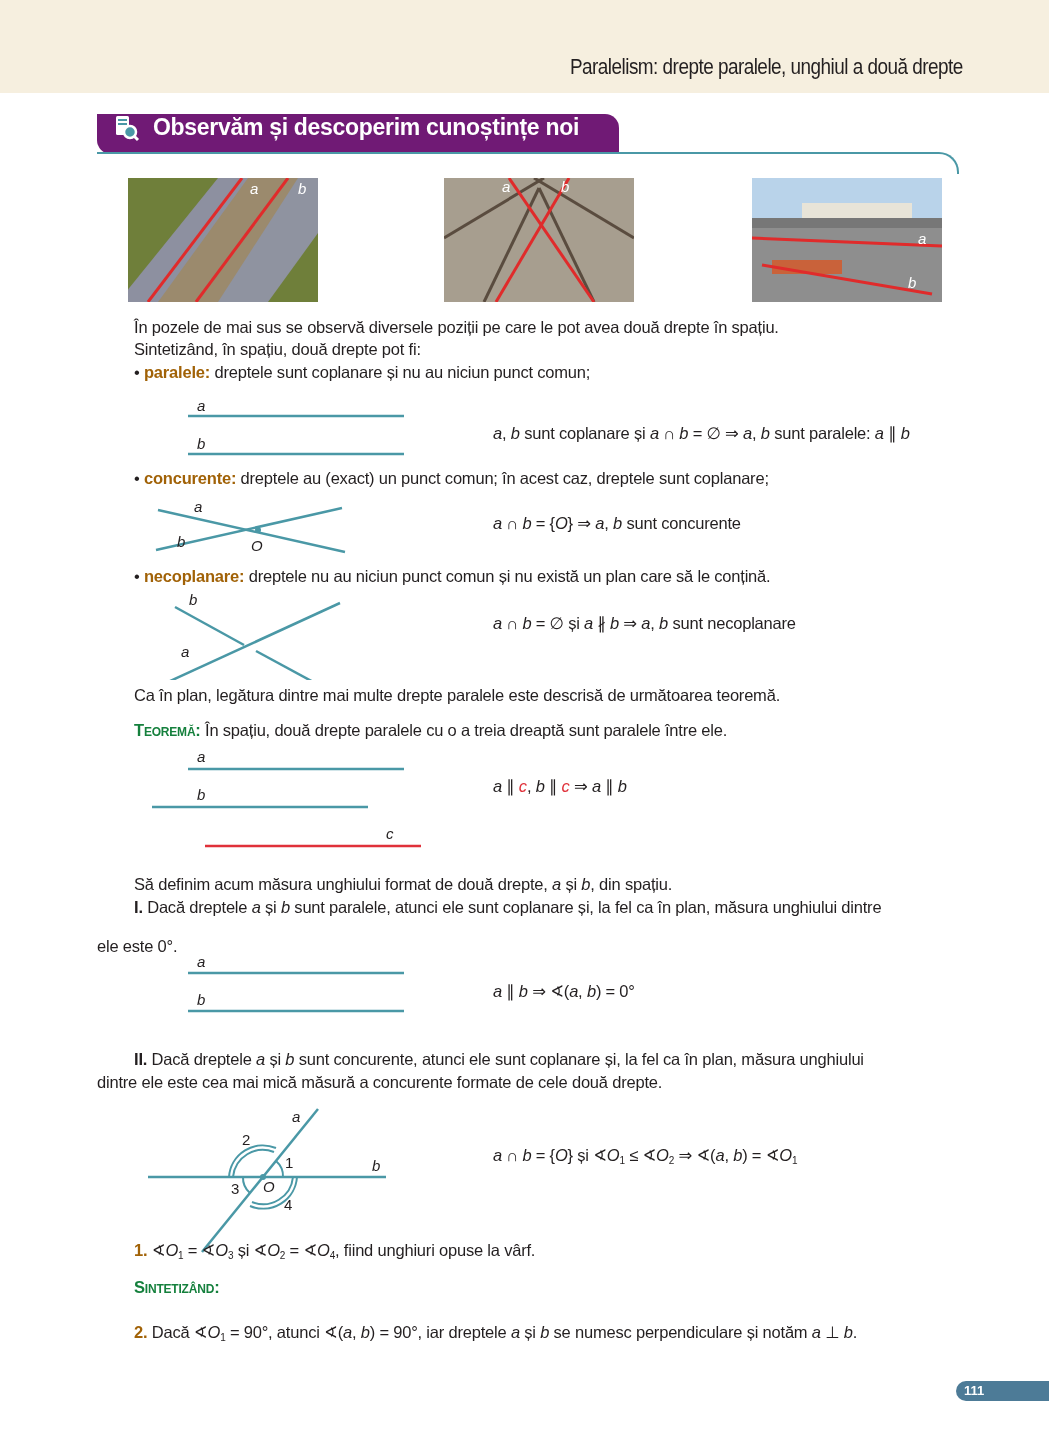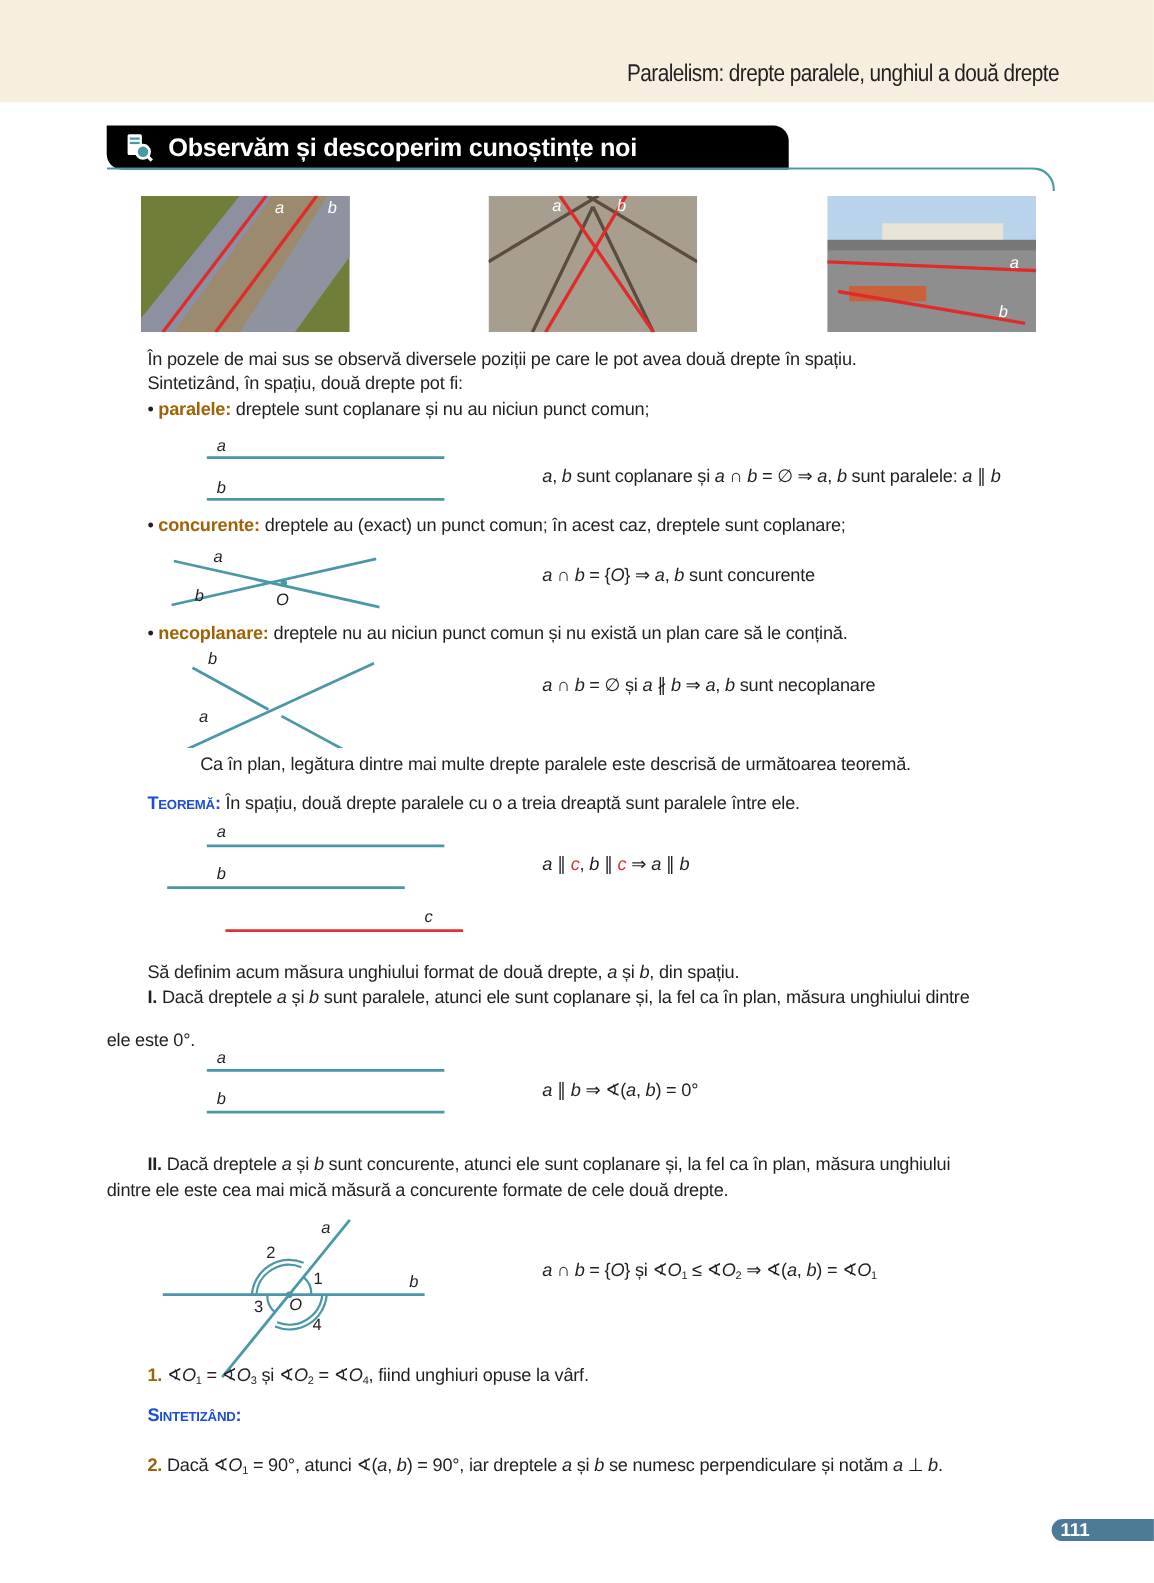--- a/index.html
+++ b/index.html
@@ -11,51 +11,51 @@
   .header-band {
     position: absolute; left: 0; top: 0; width: 1049px; height: 93px;
     background: #f6efdf;
   }
   .header-title {
     position: absolute; right: 86px; top: 54px; font-size: 22px;
     letter-spacing: -0.6px; transform: scaleX(0.86); transform-origin: right center;
     color: #231f20;
   }
   .section-tab {
-    position: absolute; left: 97px; top: 114px; width: 620px; height: 40px;
-    background: #000000; border-radius: 0 14px 0 14px;
-    display: flex; align-items: center;
+    position: absolute; left: 97px; top: 114px; width: 522px; height: 40px;
+    background: #701a75; border-radius: 0 14px 0 14px;
+    display: flex; align-items: flex-start;
   }
   .section-tab .icon { margin-left: 16px; width: 28px; height: 28px; }
   .section-tab .title {
     color: #fff; font-size: 23px; font-weight: bold; margin-left: 12px;
     letter-spacing: -0.3px;
   }
   .section-line {
     position: absolute; left: 97px; top: 152px; width: 862px; height: 22px;
     border-top: 2px solid #4a98a6; border-right: 2px solid #4a98a6;
     border-top-right-radius: 20px; box-sizing: border-box;
   }
   .photo {
     position: absolute; top: 178px; height: 124px; overflow: hidden;
     box-shadow: 0 0 8px 4px #fff inset;
   }
   .photo svg { display: block; }
   .txt { position: absolute; font-size: 16.5px; line-height: 22px; white-space: nowrap; letter-spacing: -0.2px; }
   .teal { color: #a16207; font-weight: bold; }
   .it { font-style: italic; }
   .red { color: #e0313a; }
-  .sc { font-variant: small-caps; color: #1d4ed8; font-weight: bold; }
+  .sc { font-variant: small-caps; color: #15803d; font-weight: bold; }
   .bold { font-weight: bold; }
   .lbl { position: absolute; font-size: 15px; font-style: italic; }
   .diagram { position: absolute; }
   .page-num {
     position: absolute; left: 956px; top: 1381px; width: 93px; height: 20px;
     background: #4d7b97; border-radius: 10px 0 0 10px; color: #fff;
-    font-weight: bold; font-size: 17px; line-height: 20px; padding-left: 8px; box-sizing: border-box;
+    font-weight: bold; font-size: 13px; line-height: 20px; padding-left: 8px; box-sizing: border-box;
   }
   sub { font-size: 10px; vertical-align: -3px; }
 </style>
 </head>
 <body>
 
 <div class="header-band"></div>
 <div class="header-title">Paralelism: drepte paralele, unghiul a două drepte</div>
 
 <div class="section-tab">
@@ -137,21 +137,21 @@
 <div class="txt" style="left:134px; top:565px;">• <span class="teal">necoplanare:</span><span> dreptele nu au niciun punct comun și nu există un plan care să le conțină.</span></div>
 <svg class="diagram" style="left:150px; top:595px;" width="200" height="85">
   <line x1="25" y1="12" x2="94" y2="50" stroke="#4a98a6" stroke-width="2.5"></line>
   <line x1="106" y1="56" x2="178" y2="95" stroke="#4a98a6" stroke-width="2.5"></line>
   <line x1="18" y1="87" x2="190" y2="8" stroke="#4a98a6" stroke-width="2.5"></line>
 </svg>
 <div class="lbl" style="left:189px; top:591px;">b</div>
 <div class="lbl" style="left:181px; top:643px;">a</div>
 <div class="txt formula" style="left:493px; top:612px;"><span class="it">a</span><span> ∩ </span><span class="it">b</span><span> = ∅ și </span><span class="it">a</span><span> ∦ </span><span class="it">b</span><span> ⇒ </span><span class="it">a</span><span>, </span><span class="it">b</span><span> sunt necoplanare</span></div>
 
-<div class="txt" style="left:134px; top:684px;margin-left:48px;">Ca în plan, legătura dintre mai multe drepte paralele este descrisă de următoarea teoremă.</div>
+<div class="txt" style="left:134px; top:684px;">Ca în plan, legătura dintre mai multe drepte paralele este descrisă de următoarea teoremă.</div>
 <div class="txt" style="left:134px; top:719px;"><span class="sc">Teoremă:</span><span> În spațiu, două drepte paralele cu o a treia dreaptă sunt paralele între ele.</span></div>
 <div class="lbl" style="left:197px; top:748px;">a</div>
 <div class="lbl" style="left:197px; top:786px;">b</div>
 <div class="lbl" style="left:386px; top:825px;">c</div>
 <svg class="diagram" style="left:148px; top:764px;" width="276" height="86">
   <line x1="40" y1="5" x2="256" y2="5" stroke="#4a98a6" stroke-width="2.5"></line>
   <line x1="4" y1="43" x2="220" y2="43" stroke="#4a98a6" stroke-width="2.5"></line>
   <line x1="57" y1="82" x2="273" y2="82" stroke="#e0313a" stroke-width="2.5"></line>
 </svg>
 <div class="txt formula" style="left:493px; top:775px;"><span class="it">a</span><span> ∥ </span><span class="it red">c</span><span>, </span><span class="it">b</span><span> ∥ </span><span class="it red">c</span><span> ⇒ </span><span class="it">a</span><span> ∥ </span><span class="it">b</span></div>

